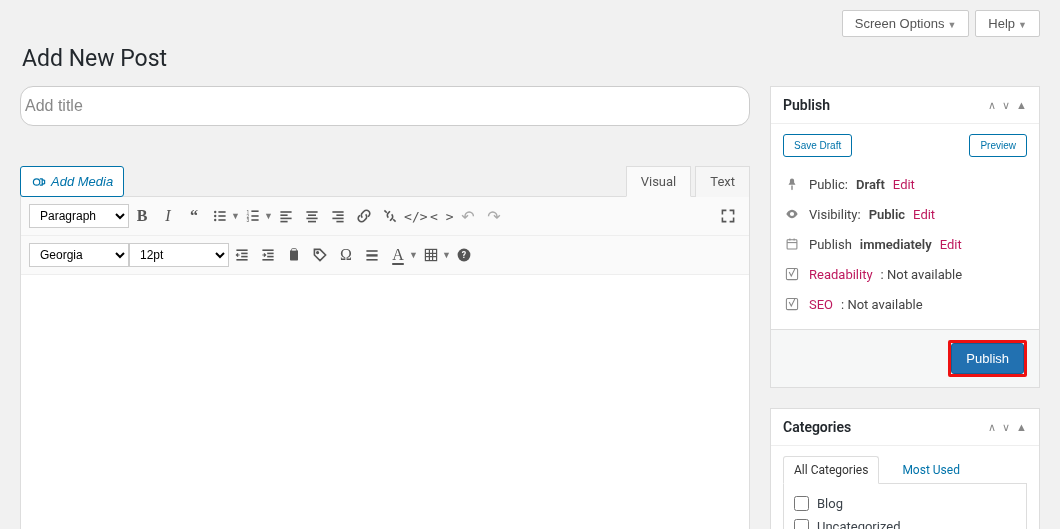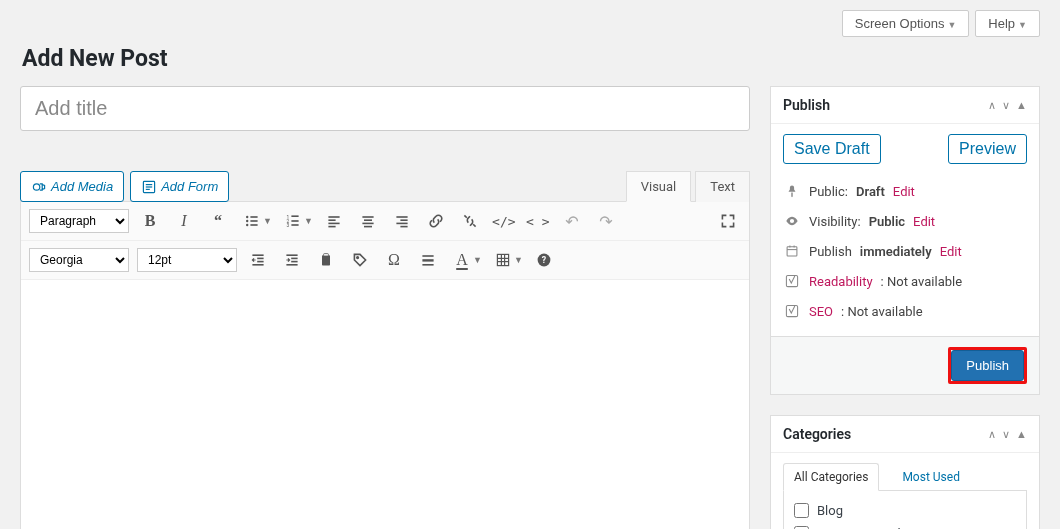--- a/index.html
+++ b/index.html
@@ -1,51 +1,51 @@
 <!DOCTYPE html>
 <html><head>
   <meta charset="utf-8">
   <style>
     * { box-sizing: border-box; margin: 0; padding: 0; }
     body { font-family: -apple-system, BlinkMacSystemFont, "Segoe UI", Roboto, sans-serif; background: #f1f1f1; color: #3c434a; font-size: 13px; }
     .wrap { padding: 10px 20px 20px; }
     .top-bar { display: flex; justify-content: flex-end; gap: 6px; margin-bottom: 8px; }
     .top-btn { background: #fff; border: 1px solid #ccc; padding: 5px 12px; font-size: 13px; color: #555; cursor: pointer; border-radius: 2px; }
     .top-btn .tri { font-size: 9px; margin-left: 3px; color: #888; }
-    h1.page-title { font-size: 23px; font-weight: 700; color: #23282d; margin: 4px 0 14px 2px; }
+    h1.page-title { font-size: 23px; font-weight: 400; color: #23282d; margin: 4px 0 14px 2px; }
     .layout { display: flex; gap: 20px; align-items: flex-start; }
     .main { flex: 1; }
     .side { width: 270px; flex-shrink: 0; }
-    .title-input { width: 100%; padding: 10px 14px; font-size: 20px; border: 1px solid #ccc; background: #fff; color: #888; border-radius: 3px; margin-bottom: 40px; }
+    .title-input { width: 100%; padding: 10px 4px; font-size: 16px; border: 1px solid #ccc; background: #fff; color: #888; border-radius: 13px; margin-bottom: 40px; }
     .title-input::placeholder { color: #888; }
     .media-row { display: flex; gap: 6px; margin-bottom: -1px; position: relative; }
     .media-btn { background: #fff; border: 1px solid #0073aa; color: #0073aa; padding: 5px 10px; font-size: 13px; cursor: pointer; border-radius: 3px; display: inline-flex; align-items: center; gap: 4px; font-style: italic; }
     .tabs { margin-left: auto; display: flex; align-self: flex-end; justify-content: flex-end; }
     .tab { padding: 7px 14px; border: 1px solid #ddd; background: #f6f6f6; color: #555; cursor: pointer; font-size: 13px; border-bottom: none; }
     .tab.active { background: #fafafa; border-bottom: 1px solid #fafafa; position: relative; z-index: 2; }
     .tab + .tab { margin-left: 4px; }
     .editor-box { background: #fff; border: 1px solid #ddd; }
-    .toolbar { display: flex; flex-wrap: wrap; gap: 8px; padding: 6px 8px; border-bottom: 1px solid #eee; align-items: center; background: #fafafa; position: relative; }
+    .toolbar { display: flex; flex-wrap: wrap; gap: 0; padding: 6px 8px; border-bottom: 1px solid #eee; align-items: center; background: #fafafa; position: relative; }
     .toolbar + .toolbar { border-top: none; }
     .tb-select { height: 24px; border: 1px solid #ccc; background: #fff; font-size: 12px; padding: 0 6px; min-width: 100px; }
     .tb-btn { width: 26px; height: 26px; display: inline-flex; align-items: center; justify-content: center; color: #555; cursor: pointer; border-radius: 2px; font-size: 16px; }
     .tb-btn.bold { font-weight: bold; font-family: serif; }
     .tb-btn.italic { font-style: italic; font-family: serif; }
     .tb-dropdown { display: inline-flex; align-items: center; }
     .tb-dropdown .caret { font-size: 9px; margin-left: -2px; color: #777; }
     .fullscreen { margin-left: auto; }
     .editor-area { min-height: 260px; background: #fff; }
     .metabox { background: #fff; border: 1px solid #ddd; margin-bottom: 20px; }
     .mb-head { display: flex; align-items: center; justify-content: space-between; padding: 10px 12px; border-bottom: 1px solid #eee; }
     .mb-head h2 { font-size: 14px; font-weight: 600; color: #23282d; }
     .mb-head .arrows { display: flex; gap: 6px; color: #888; }
     .mb-head .arrows span { cursor: pointer; font-size: 11px; }
     .mb-body { padding: 10px 12px; }
     .pub-actions-top { display: flex; justify-content: space-between; margin-bottom: 12px; }
-    .btn-outline { background: #fff; border: 1px solid #0073aa; color: #0073aa; padding: 5px 10px; font-size: 16px; cursor: pointer; border-radius: 3px; }
+    .btn-outline { background: #fff; border: 1px solid #0073aa; color: #0073aa; padding: 5px 10px; font-size: 10px; cursor: pointer; border-radius: 3px; }
     .pub-row { display: flex; align-items: center; gap: 8px; padding: 6px 0; font-size: 13px; color: #444; }
     .pub-row .ico { width: 18px; height: 18px; display: inline-flex; align-items: center; justify-content: center; color: #888; font-size: 14px; }
     .pub-row .val-bold { font-weight: 600; }
     .pub-row a { color: #be185d; cursor: pointer; }
     .pub-footer { background: #f6f7f7; border-top: 1px solid #ddd; padding: 10px 12px; display: flex; justify-content: flex-end; }
     .pub-btn-wrap { border: 3px solid #e11; border-radius: 2px; }
     .btn-primary { background: #2271b1; border: 1px solid #135e96; color: #fff; padding: 7px 14px; font-size: 13px; cursor: pointer; border-radius: 3px; font-weight: 500; }
     .cat-tabs { display: flex; gap: 12px; margin-bottom: 10px; }
     .cat-tab { padding: 6px 10px; font-size: 12px; cursor: pointer; border: 1px solid transparent; color: #0073aa; }
     .cat-tab.active { border: 1px solid #ddd; border-bottom-color: #fff; color: #333; border-radius: 3px 3px 0 0; }
@@ -74,31 +74,20 @@
       <div class="media-row">
         <button class="media-btn">
           <span>
               <svg width="16" height="16" viewBox="0 0 20 20" fill="none" stroke="#0073aa" stroke-width="1.5">
                 <circle cx="7" cy="10" r="4"></circle>
                 <path d="M11 6l3-0 l0 8 l-3 0 M14 7l3 1 l0 4 l-3 1"></path>
               </svg>
             </span>
           <span>Add Media</span>
         </button>
-        <button class="media-btn">
-          <span>
-              <svg width="16" height="16" viewBox="0 0 20 20" fill="none" stroke="#0073aa" stroke-width="1.5">
-                <rect x="3" y="3" width="14" height="14" rx="1"></rect>
-                <line x1="6" y1="7" x2="14" y2="7"></line>
-                <line x1="6" y1="10" x2="14" y2="10"></line>
-                <line x1="6" y1="13" x2="11" y2="13"></line>
-              </svg>
-            </span>
-          <span>Add Form</span>
-        </button>
         <div class="tabs">
           <div class="tab active">Visual</div>
           <div class="tab">Text</div>
         </div>
       </div>
 
       <div class="editor-box">
         <div class="toolbar">
           <select class="tb-select"><option>Paragraph</option></select>
           <span class="tb-btn bold">B</span>

